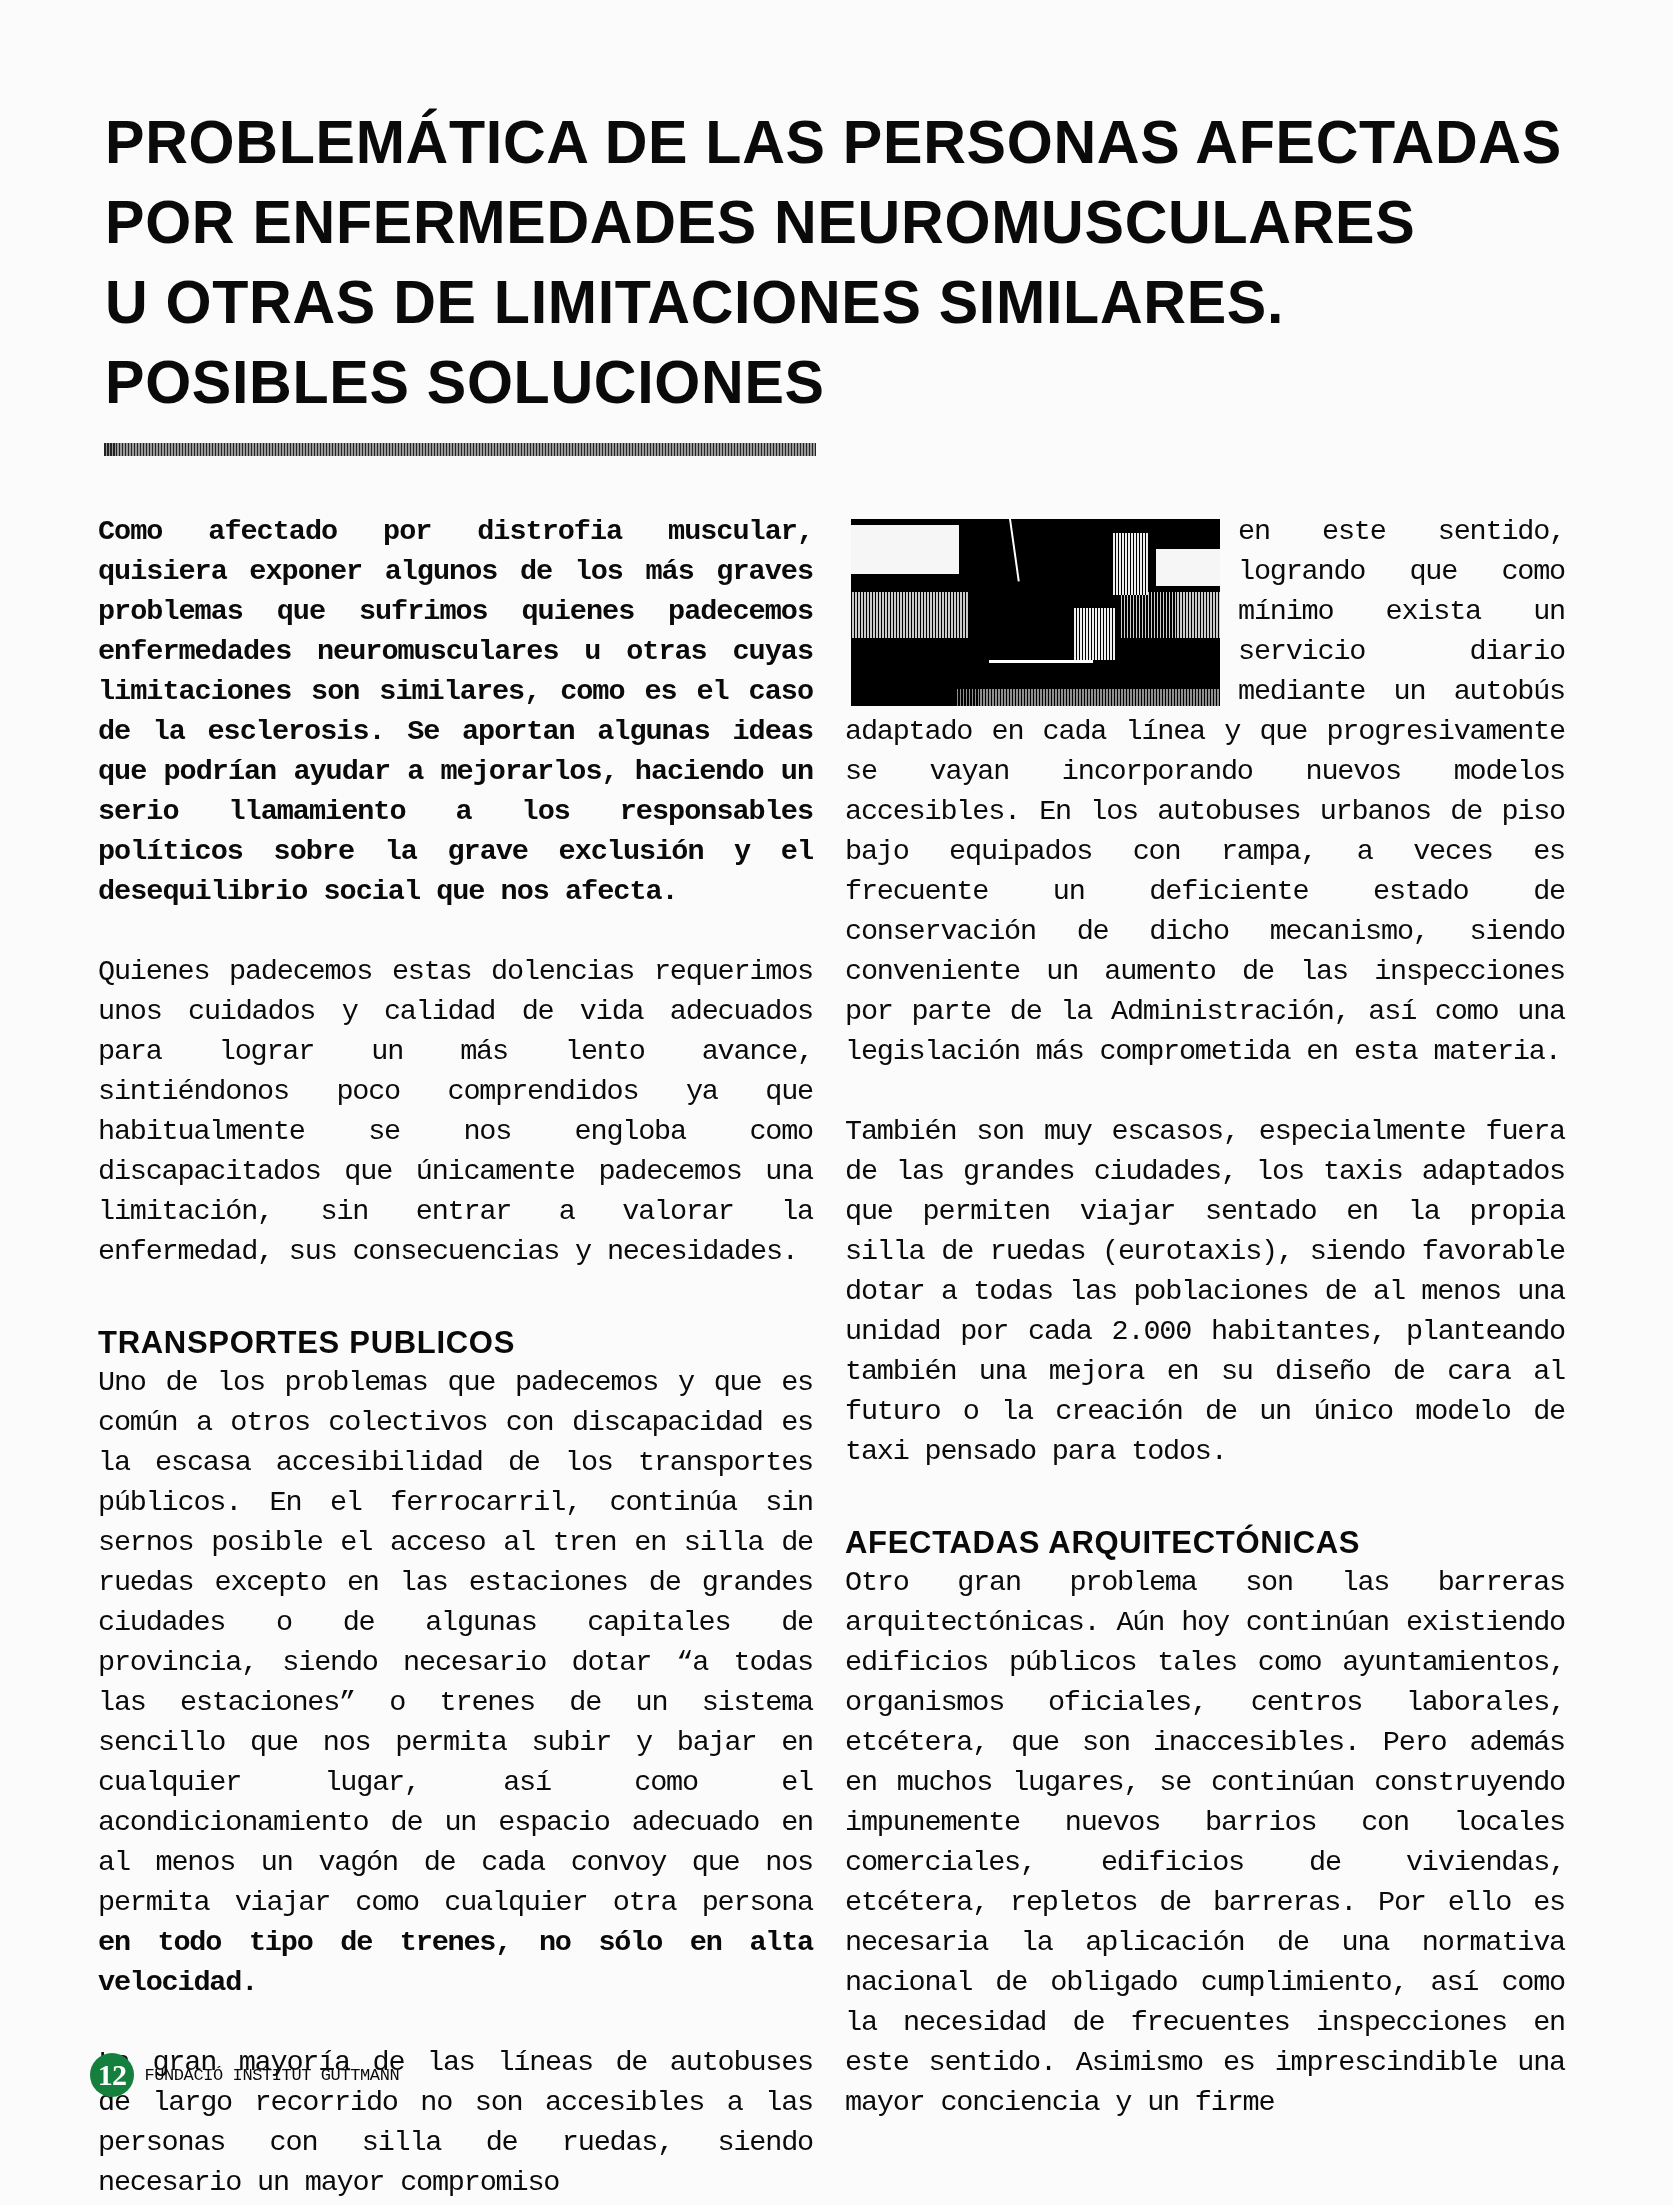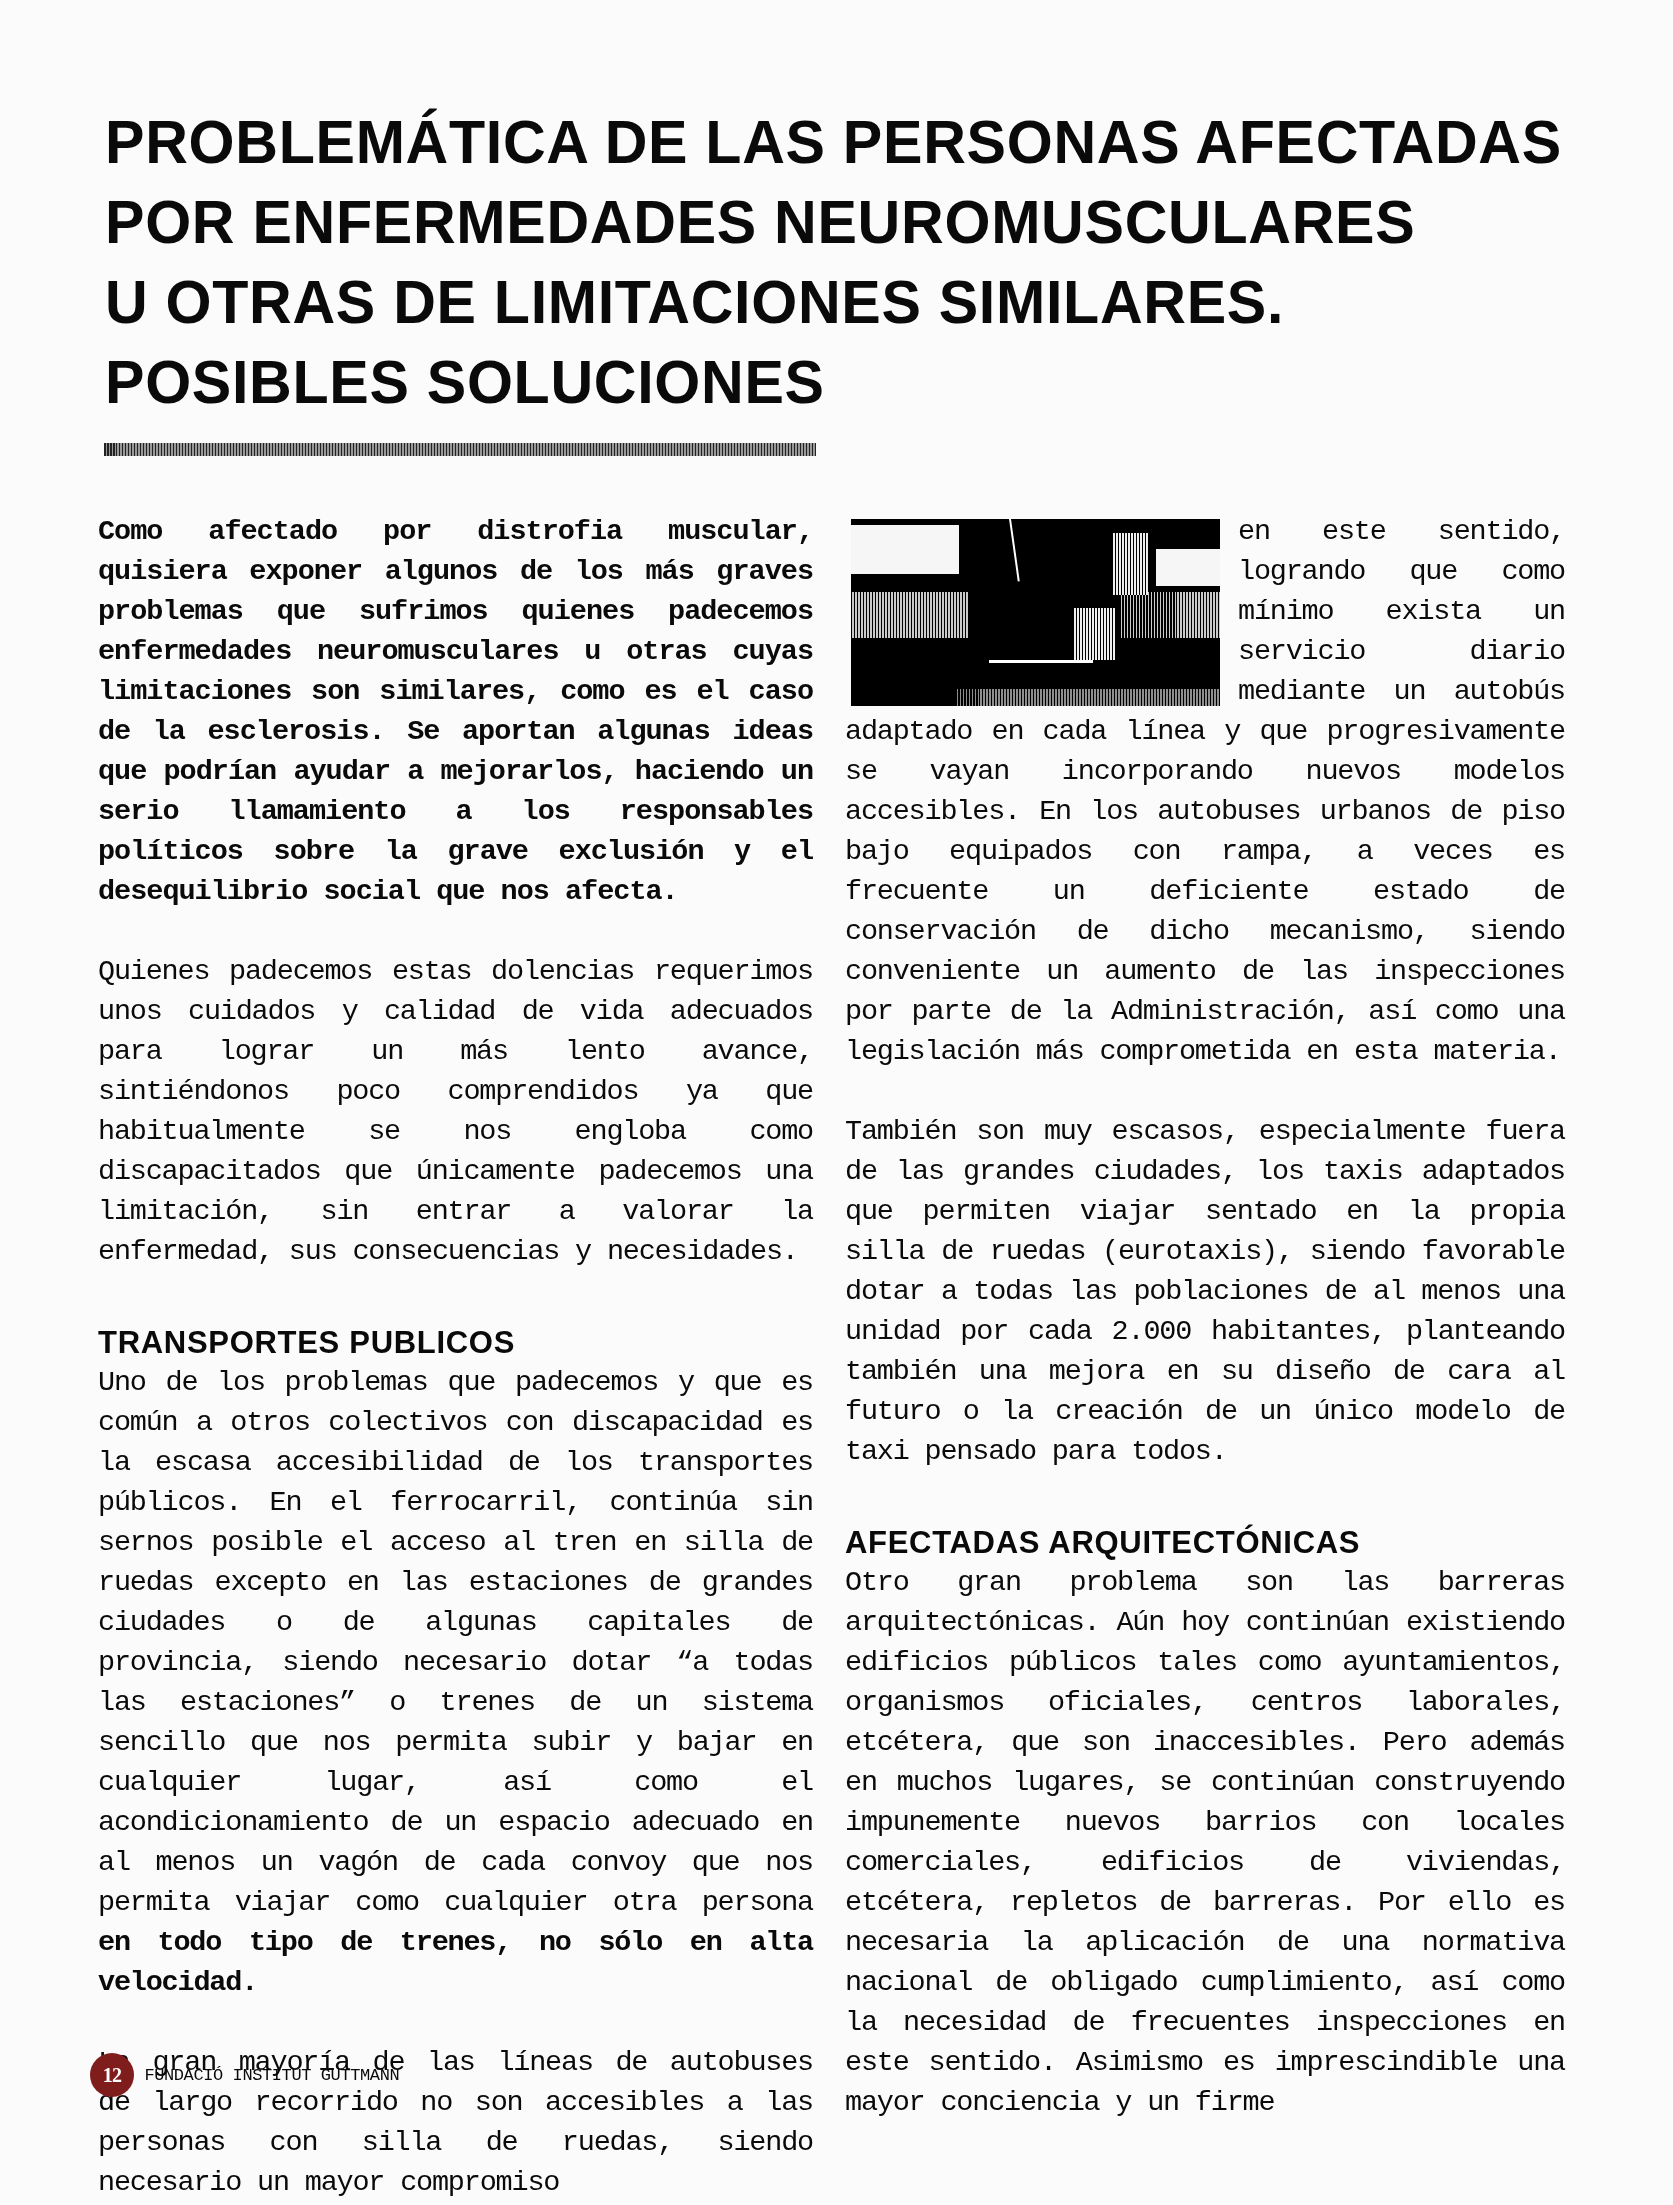--- a/index.html
+++ b/index.html
@@ -38,22 +38,22 @@
   .photo .dot3 { position:absolute; left:261px; top:13.3px; width:36px; height:62px;
     background: repeating-linear-gradient(90deg,#000 0 1.5px,#eee 1.5px 3px); }
   .photo .door { position:absolute; left:222px; top:89px; width:43px; height:52px;
     background: repeating-linear-gradient(90deg,#000 0 1.5px,#eee 1.5px 3px); }
   .photo .ramp { position:absolute; left:138px; top:141px; width:104px; height:3px; background:#fff; }
   .photo .floor { position:absolute; left:104px; top:170px; width:265px; height:16.3px;
     background: repeating-linear-gradient(90deg,#000 0 1.5px,#ccc 1.5px 3px); opacity:0.7; }
   .photo .pole { position:absolute; left:158px; top:0; width:1.5px; height:63px; background:#fff; transform: rotate(-8deg); transform-origin: top; }
   .footer { position: absolute; left: 90px; top: 2053px; display: flex; align-items: center; }
   .page-num {
-    width: 44px; height: 44px; border-radius: 50%; background: #7f1d1d; color: #fff;
-    font-family: "Liberation Serif", serif; font-weight: bold; font-size: 20px;
+    width: 44px; height: 44px; border-radius: 50%; background: #15803d; color: #fff;
+    font-family: "Liberation Serif", serif; font-weight: bold; font-size: 30px;
     display: flex; align-items: center; justify-content: center; letter-spacing: -0.7px;
   }
   .footer-label { margin-left: 10.4px; font-family: Liberation Mono, monospace; font-size: 17px; letter-spacing: -0.4px; }
 </style>
 </head>
 <body>
 
 <div class="title">
   <span class="title-line">PROBLEMÁTICA DE LAS PERSONAS AFECTADAS</span>
   <span class="title-line">POR ENFERMEDADES NEUROMUSCULARES</span>

